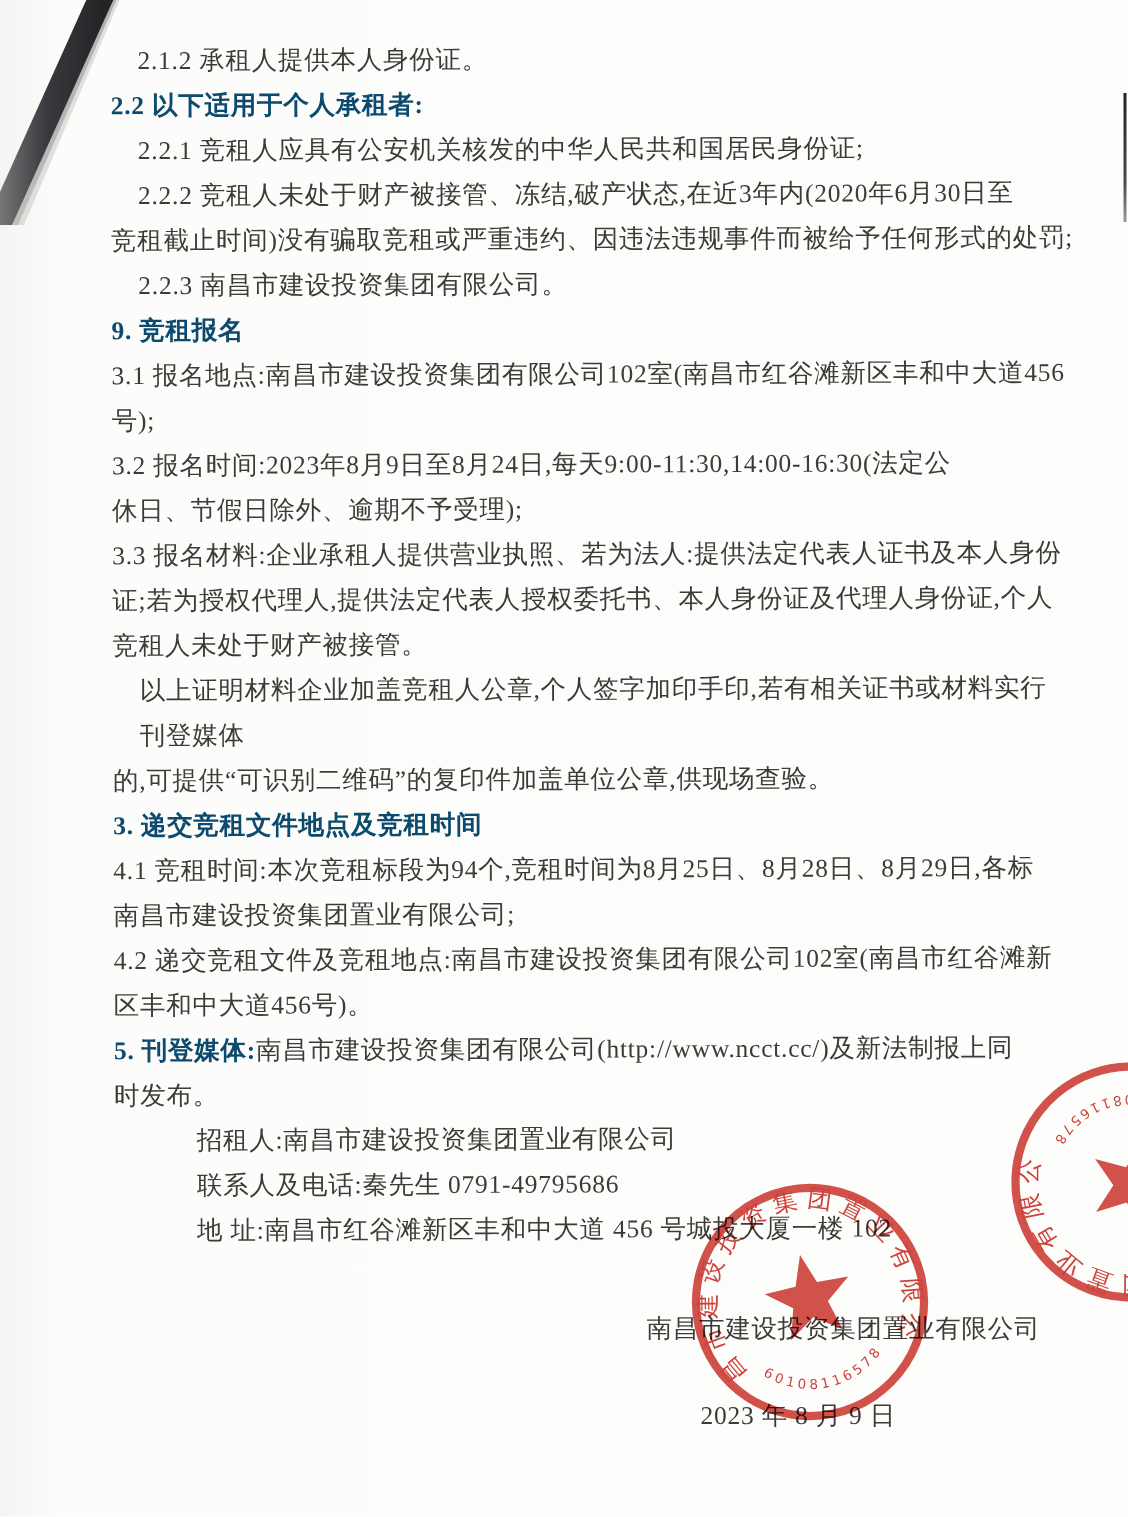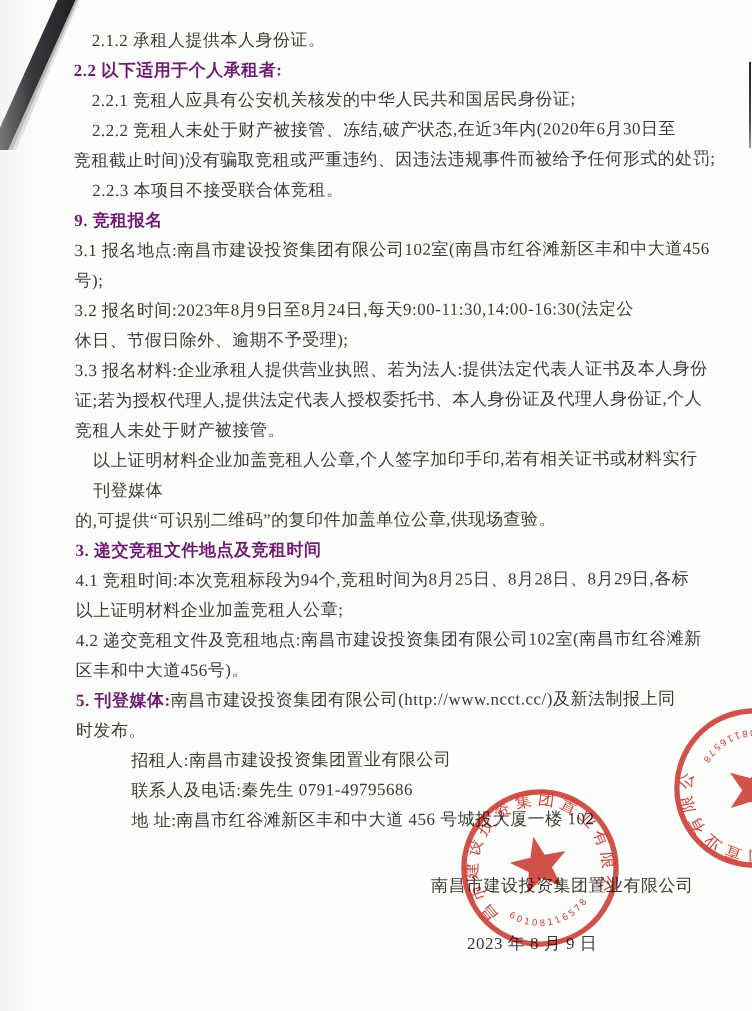--- a/index.html
+++ b/index.html
@@ -14,21 +14,21 @@
   }
   
   .doc{
     position:absolute;left:75px;top:25px;right:55px;
     color:#3d3b38;font-size:17px;letter-spacing:.5px;
     transform:rotate(-0.2deg);
   }
   .line{height:30px;line-height:30px;white-space:nowrap;}
   .line.sub{padding-left:18px;}
   .line.contact{padding-left:55px;}
-  .line .bold,.sig b{font-weight:700;color:#701a75;}
+  .line .bold,.sig b{font-weight:700;color:#0c4a6e;}
   
   .sig{
     position:absolute;color:#3d3b38;font-size:17px;letter-spacing:.5px;white-space:nowrap;
   }
   .sig.company{left:431px;top:874px;}
   .sig.date{left:467px;top:932px;}
   
   .stamp{position:absolute;mix-blend-mode:multiply;opacity:.88;}
   .stamp.main{left:455px;top:783px;transform:rotate(-12deg);}
   .stamp.edge{left:668px;top:702px;transform:rotate(161deg);}
@@ -58,35 +58,35 @@
 
 <div class="edge-line"></div>
 
 <div class="doc">
   <div>
       <div class="line sub"><span>2.1.2 承租人提供本人身份证。</span></div>
       <div class="line top"><span class="bold">2.2 以下适用于个人承租者:</span></div>
       <div class="line sub"><span>2.2.1 竞租人应具有公安机关核发的中华人民共和国居民身份证;</span></div>
       <div class="line sub"><span>2.2.2 竞租人未处于财产被接管、冻结,破产状态,在近3年内(2020年6月30日至</span></div>
       <div class="line top"><span>竞租截止时间)没有骗取竞租或严重违约、因违法违规事件而被给予任何形式的处罚;</span></div>
-      <div class="line sub"><span>2.2.3 本项目不接受联合体竞租。</span></div>
+      <div class="line sub"><span>2.2.3 南昌市建设投资集团有限公司。</span></div>
       <div class="line top"><span class="bold">9. 竞租报名</span></div>
       <div class="line top"><span>3.1 报名地点:南昌市建设投资集团有限公司102室(南昌市红谷滩新区丰和中大道456</span></div>
       <div class="line top"><span>号);</span></div>
       <div class="line top"><span>3.2 报名时间:2023年8月9日至8月24日,每天9:00-11:30,14:00-16:30(法定公</span></div>
       <div class="line top"><span>休日、节假日除外、逾期不予受理);</span></div>
       <div class="line top"><span>3.3 报名材料:企业承租人提供营业执照、若为法人:提供法定代表人证书及本人身份</span></div>
       <div class="line top"><span>证;若为授权代理人,提供法定代表人授权委托书、本人身份证及代理人身份证,个人</span></div>
       <div class="line top"><span>竞租人未处于财产被接管。</span></div>
       <div class="line sub"><span>以上证明材料企业加盖竞租人公章,个人签字加印手印,若有相关证书或材料实行</span></div>
       <div class="line sub"><span>刊登媒体</span></div>
       <div class="line top"><span>的,可提供“可识别二维码”的复印件加盖单位公章,供现场查验。</span></div>
       <div class="line top"><span class="bold">3. 递交竞租文件地点及竞租时间</span></div>
       <div class="line top"><span>4.1 竞租时间:本次竞租标段为94个,竞租时间为8月25日、8月28日、8月29日,各标</span></div>
-      <div class="line top"><span>以上证明材料企业加盖竞租人公章;</span></div>
+      <div class="line top"><span>南昌市建设投资集团置业有限公司;</span></div>
       <div class="line top"><span>4.2 递交竞租文件及竞租地点:南昌市建设投资集团有限公司102室(南昌市红谷滩新</span></div>
       <div class="line top"><span>区丰和中大道456号)。</span></div>
       <div class="line top"><span class="bold">5. 刊登媒体:</span><span>南昌市建设投资集团有限公司(http://www.ncct.cc/)及新法制报上同</span></div>
       <div class="line top"><span>时发布。</span></div>
       <div class="line contact"><span>招租人:南昌市建设投资集团置业有限公司</span></div>
       <div class="line contact"><span>联系人及电话:秦先生  0791-49795686</span></div>
       <div class="line contact"><span>地  址:南昌市红谷滩新区丰和中大道 456 号城投大厦一楼 102</span></div>
     </div>
 </div>
 

